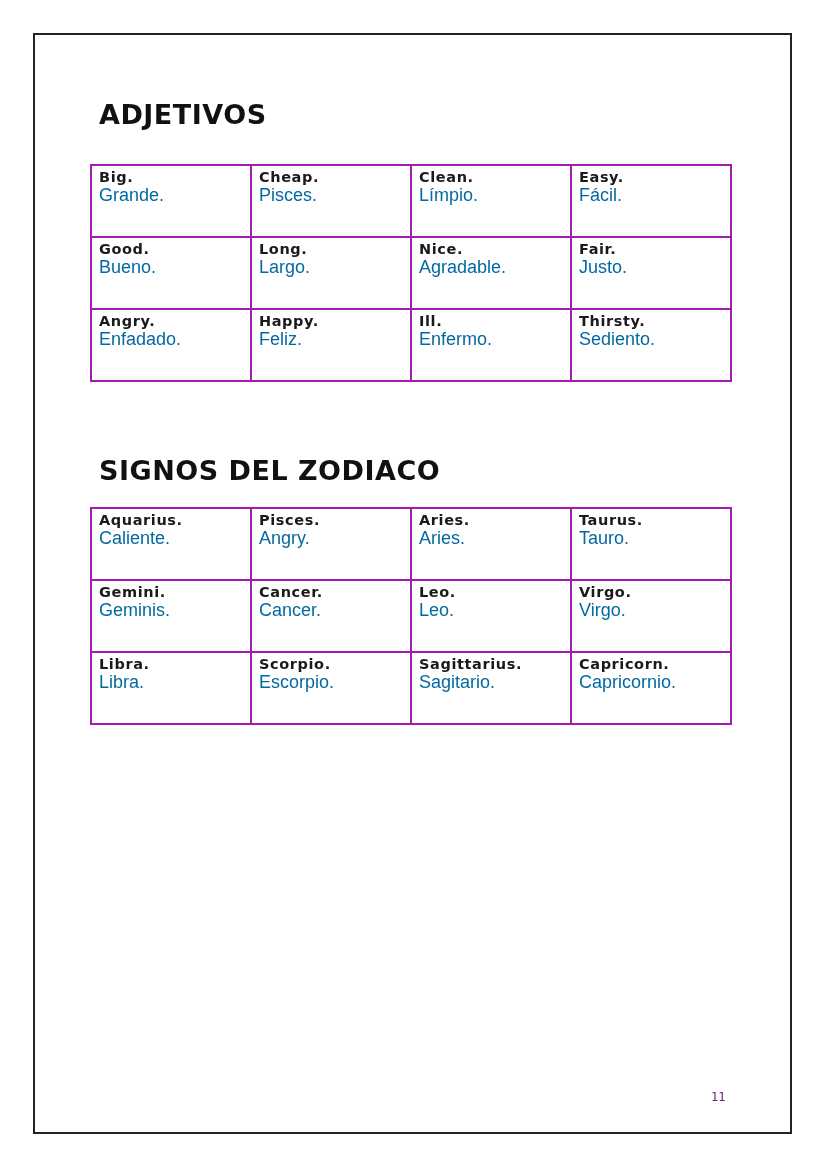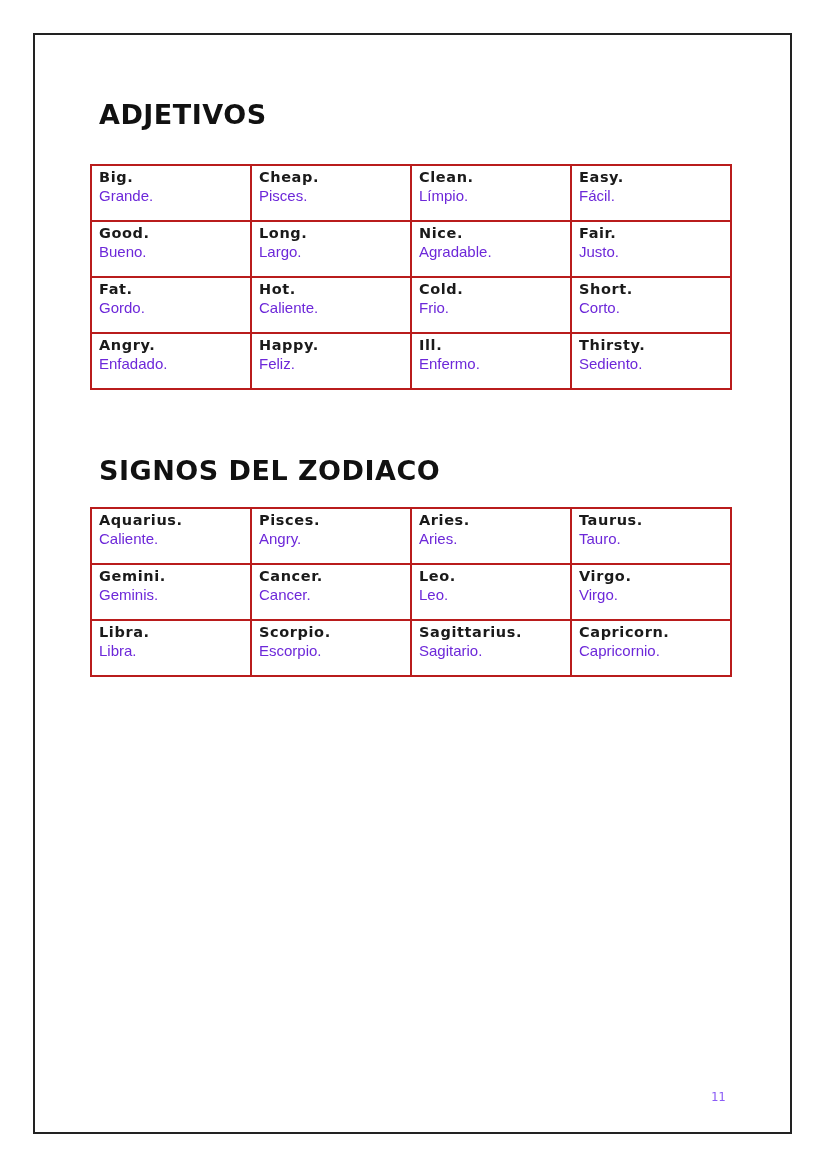--- a/index.html
+++ b/index.html
@@ -2,26 +2,26 @@
 <html><head>
   <meta charset="utf-8">
   <style>
     html, body { margin: 0; padding: 0; background: #ffffff; }
     body { width: 828px; height: 1169px; position: relative; overflow: hidden; font-family: "Liberation Sans", sans-serif; color: #111; }
     .page-frame { position: absolute; left: 33px; top: 33px; width: 759px; height: 1101px; border: 2px solid #222; box-sizing: border-box; }
     .section-title { position: absolute; left: 99px; margin: 0; font-family: "DejaVu Sans", sans-serif; font-weight: bold; font-size: 27px; letter-spacing: 0.5px; color: #111; }
     .title-1 { top: 99px; text-align: right; }
     .title-2 { top: 455px; }
     table.vocab { position: absolute; left: 90px; width: 642px; border-collapse: collapse; table-layout: fixed; }
-    table.vocab td { border: 2px solid #b91c1c; vertical-align: top; padding: 2px 7px 0 7px; height: 56px; box-sizing: border-box; }
+    table.vocab td { border: 2px solid #a21caf; vertical-align: top; padding: 2px 7px 0 7px; height: 72px; box-sizing: border-box; }
     .t1 { top: 164px; }
     .t2 { top: 507px; }
     .en { display: block; font-family: "DejaVu Sans", sans-serif; font-weight: bold; font-size: 14.5px; letter-spacing: 0.6px; line-height: 18px; color: #1a1a1a; }
-    .es { display: block; font-family: "Liberation Sans", sans-serif; font-size: 15px; line-height: 19px; color: #6d28d9; }
-    .page-number { position: absolute; left: 711px; top: 1090px; font-family: "DejaVu Sans Mono", monospace; font-size: 12px; color: #8b5cf6; }
+    .es { display: block; font-family: "Liberation Sans", sans-serif; font-size: 18px; line-height: 19px; color: #0369a1; }
+    .page-number { position: absolute; left: 711px; top: 1090px; font-family: "DejaVu Sans Mono", monospace; font-size: 12px; color: #701a75; }
   </style>
 </head>
 <body>
 
 <div class="page-frame"></div>
 
 <h1 class="section-title title-1">ADJETIVOS</h1>
 
 <table class="vocab t1">
   <tbody>
@@ -52,38 +52,20 @@
           <span class="en">Long.</span>
           <span class="es">Largo.</span>
         </td>
       <td>
           <span class="en">Nice.</span>
           <span class="es">Agradable.</span>
         </td>
       <td>
           <span class="en">Fair.</span>
           <span class="es">Justo.</span>
-        </td>
-    </tr>
-    <tr>
-      <td>
-          <span class="en">Fat.</span>
-          <span class="es">Gordo.</span>
-        </td>
-      <td>
-          <span class="en">Hot.</span>
-          <span class="es">Caliente.</span>
-        </td>
-      <td>
-          <span class="en">Cold.</span>
-          <span class="es">Frio.</span>
-        </td>
-      <td>
-          <span class="en">Short.</span>
-          <span class="es">Corto.</span>
         </td>
     </tr>
     <tr>
       <td>
           <span class="en">Angry.</span>
           <span class="es">Enfadado.</span>
         </td>
       <td>
           <span class="en">Happy.</span>
           <span class="es">Feliz.</span>

